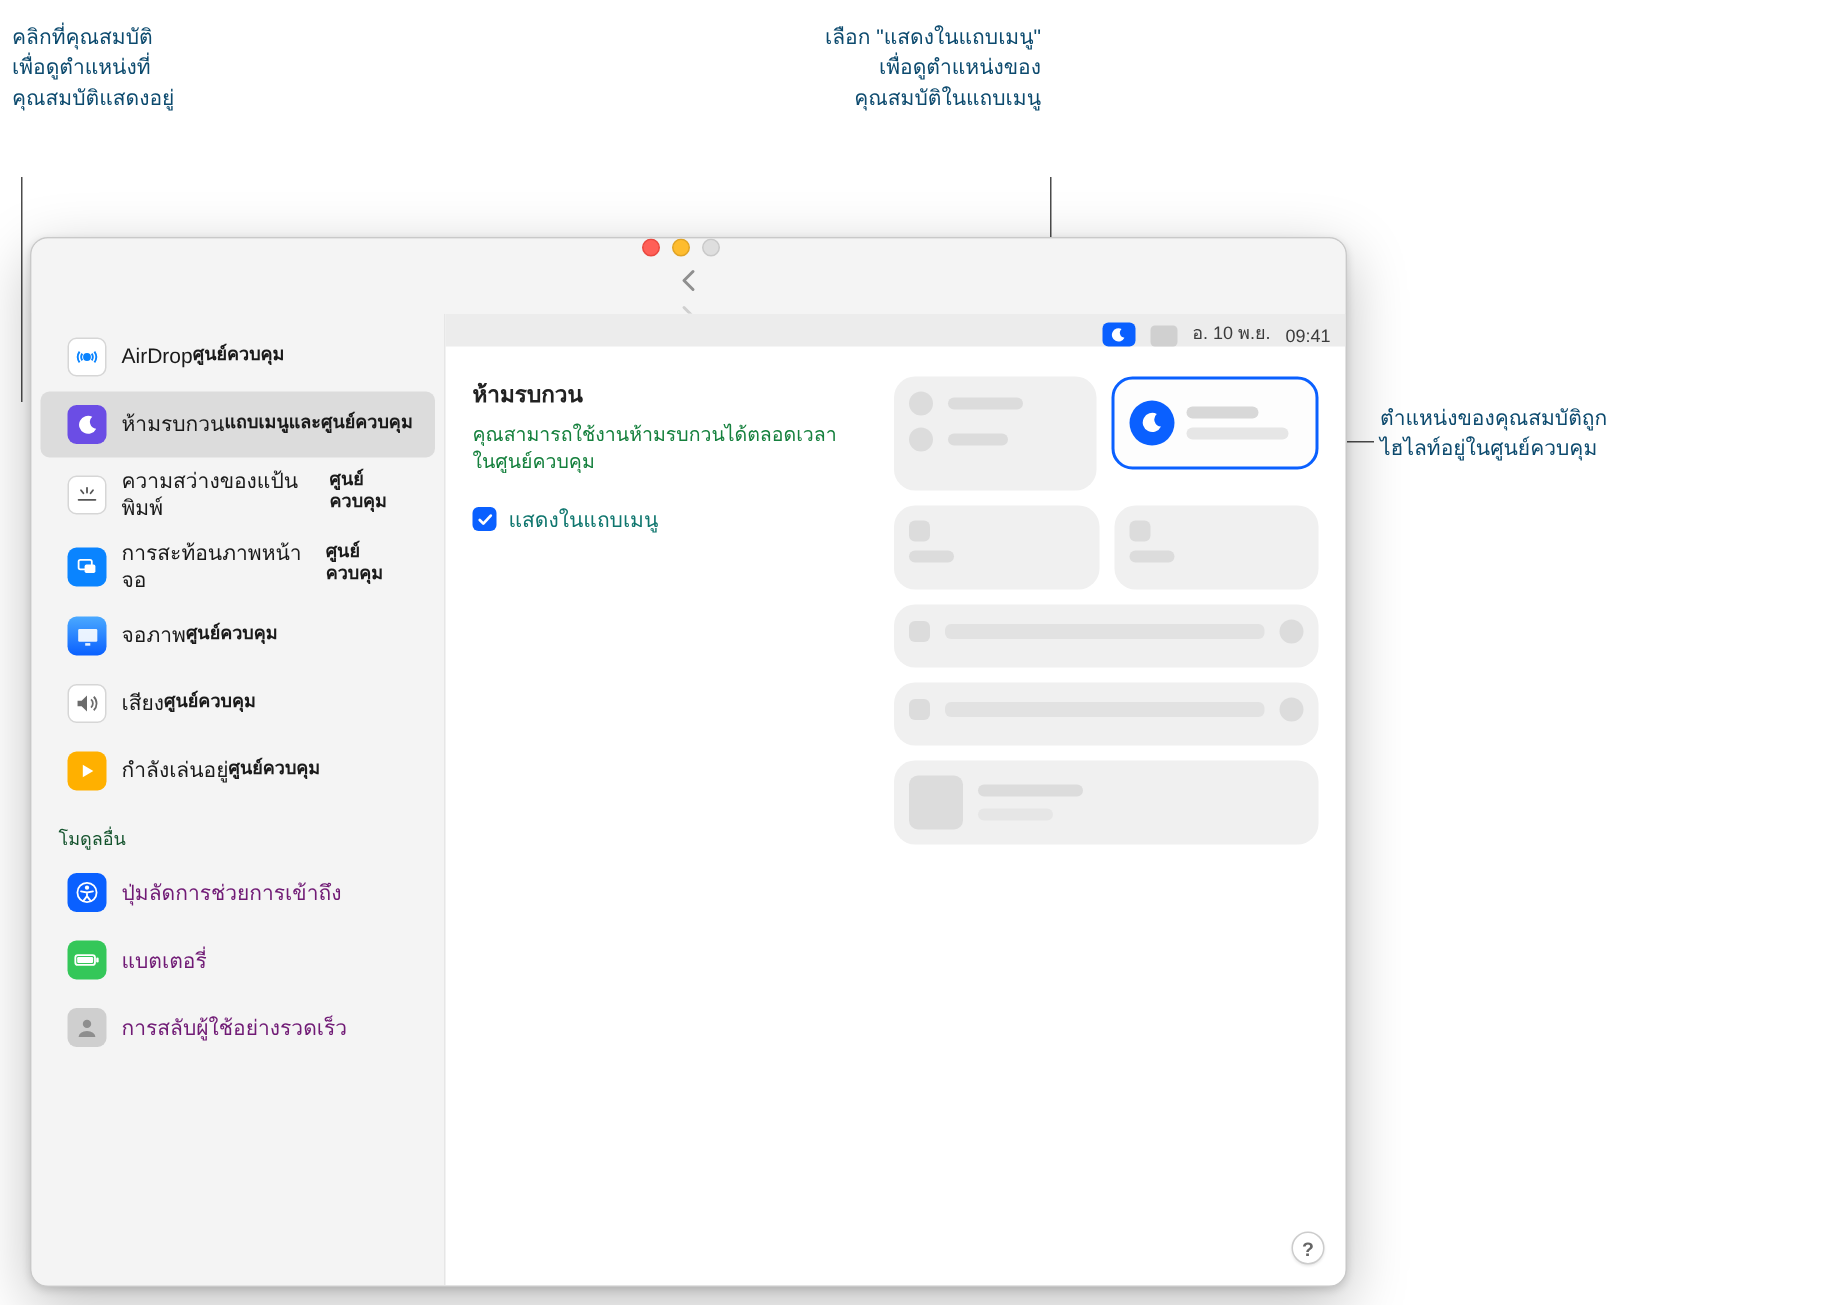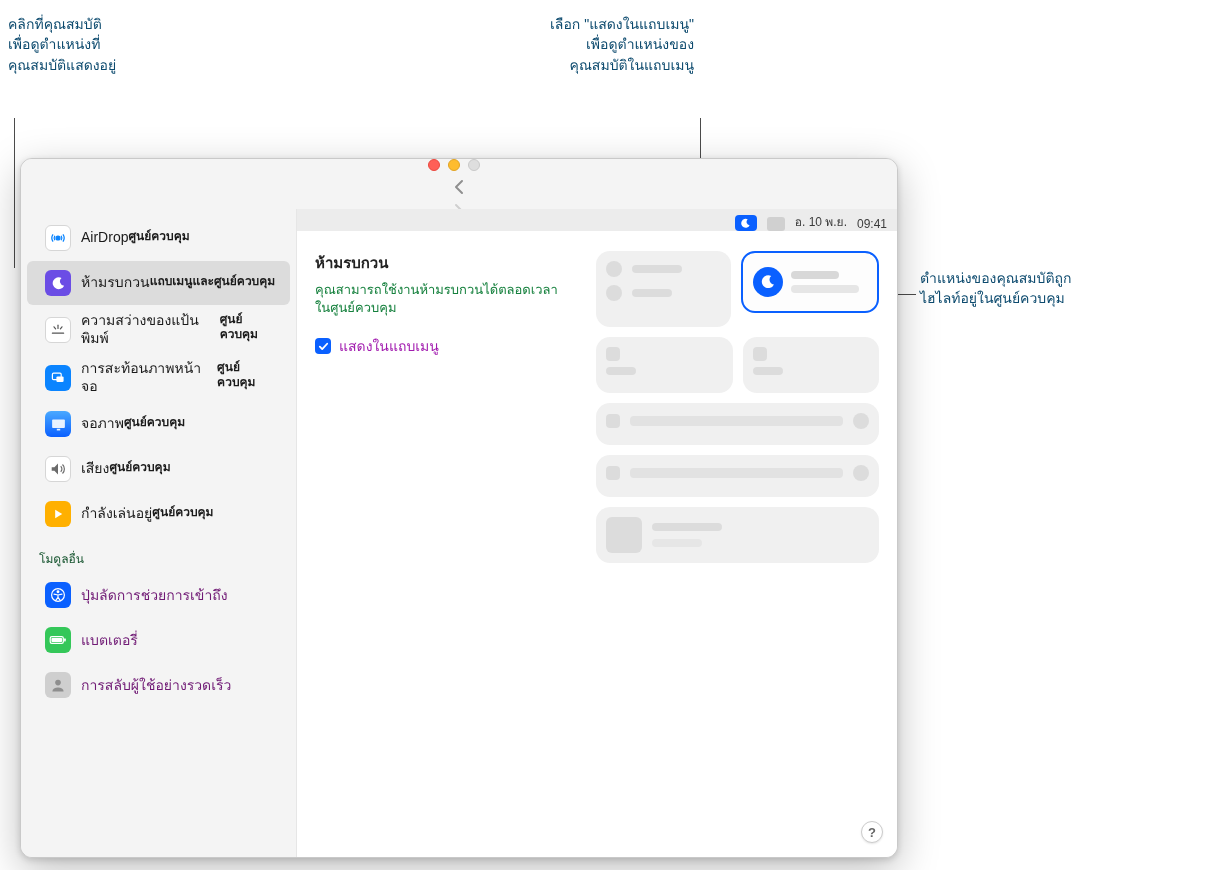--- a/index.html
+++ b/index.html
@@ -168,21 +168,21 @@
   .settings-col { flex:1; }
   .settings-title { font-size:15px; font-weight:600; color:#222; margin-bottom:6px;}
   .settings-desc { font-size:13px; color:#15803d; line-height:1.4; max-width:250px; margin-bottom:18px;}
   .chk-row { display:flex; align-items:center; gap:8px;}
   .chk {
     width:16px;height:16px;border-radius:4px;
     background:#0a60ff;
     display:flex;align-items:center;justify-content:center;
     color:#fff;font-size:11px;font-weight:700;
   }
-  .chk-label{font-size:14px;color:#a21caf;}
+  .chk-label{font-size:14px;color:#0f766e;}
 
   
   .cc-mock {
     width:283px;
     display:flex;
     flex-direction:column;
     gap:10px;
   }
   .cc-row { display:flex; gap:10px;}
   .cc-card {

